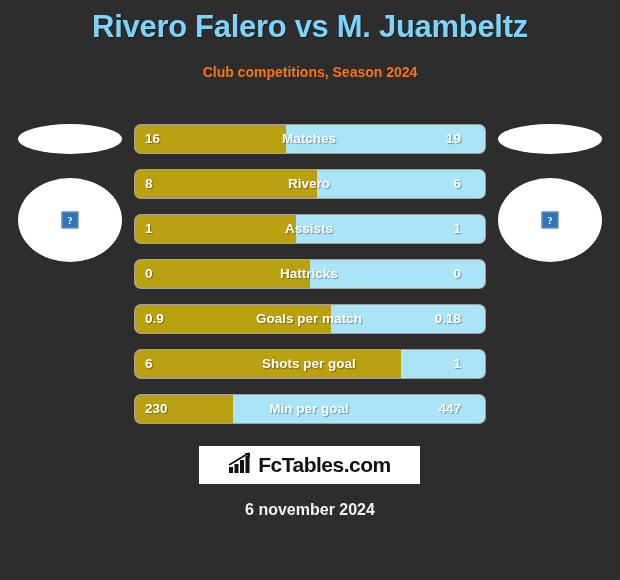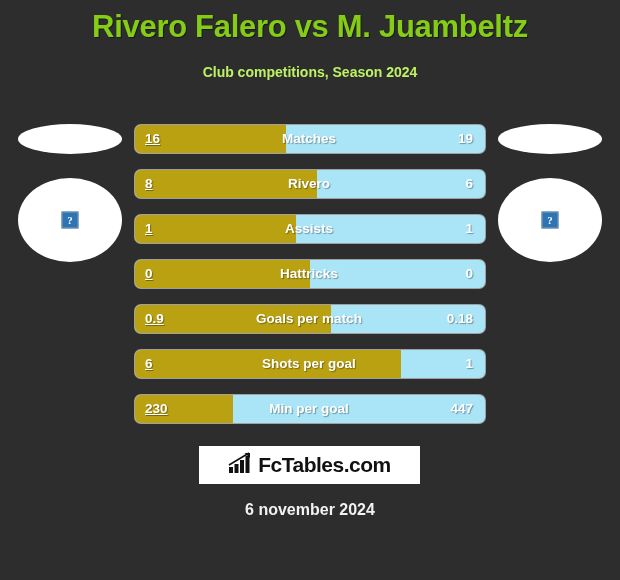--- a/index.html
+++ b/index.html
@@ -21,35 +21,35 @@
     position: relative;
   }
 
   
   #title {
     position: absolute;
     top: 8px;
     left: 0;
     width: 620px;
     text-align: center;
-    color: #84cc16;
+    color: #7dd3fc;
     font-size: 31px;
     font-weight: bold;
     letter-spacing: -0.3px;
     line-height: 38px;
     text-shadow: 1px 1px 0 rgba(0,0,0,0.45);
     white-space: nowrap;
   }
   #subtitle {
     position: absolute;
     top: 63px;
     left: 0;
     width: 620px;
     text-align: center;
-    color: #bef264;
+    color: #f97316;
     font-size: 14px;
     font-weight: bold;
     line-height: 18px;
   }
 
   
   .player-side {
     position: absolute;
     top: 118px;
     width: 120px;
@@ -136,22 +136,22 @@
     position: absolute;
     top: 0;
     height: 28px;
     line-height: 28px;
     color: #ffffff;
     font-size: 13.5px;
     font-weight: bold;
     text-shadow: 1px 1px 1px rgba(0,0,0,0.35);
     z-index: 3;
   }
-  .bar-val.home { left: 10px; text-decoration: underline; }
-  .bar-val.away { right: 12px; }
+  .bar-val.home { left: 10px; }
+  .bar-val.away { right: 24px; }
 
   
   #logo-box {
     position: absolute;
     left: 199px;
     top: 446px;
     width: 221px;
     height: 38px;
     background: #ffffff;
     display: flex;

